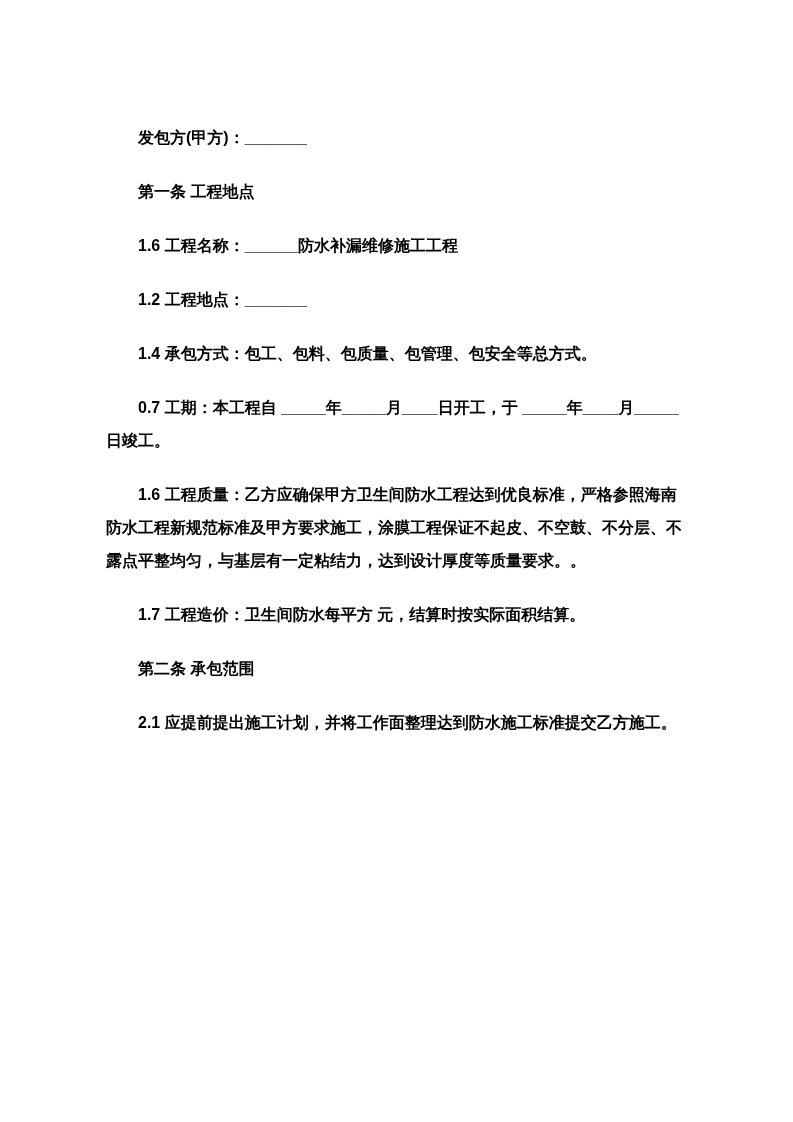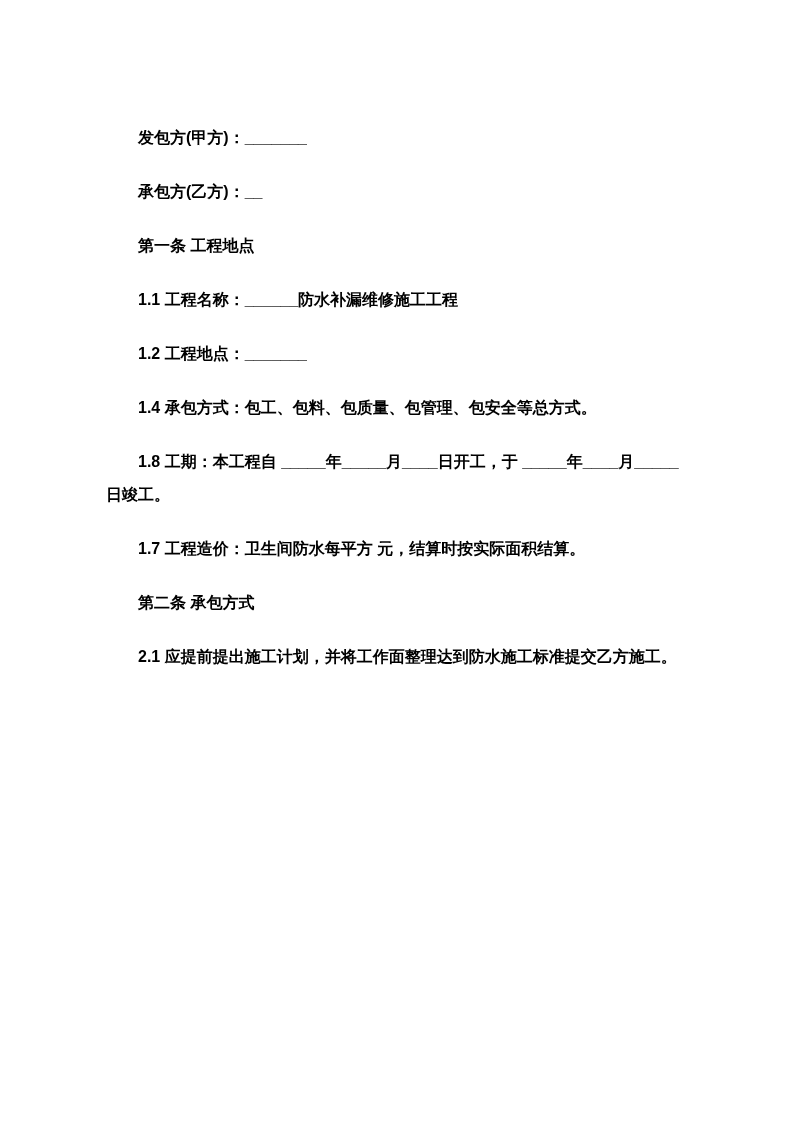--- a/index.html
+++ b/index.html
@@ -27,22 +27,22 @@
     text-indent: 2em;
     word-break: break-all;
     white-space: pre-wrap;
   }
 </style>
 </head>
 <body>
 
 <div class="page">
   <p class="para">发包方(甲方)：_______</p>
-  <p class="para">承包方(乙方)：__</p>
   <p class="para">第一条 工程地点</p>
-  <p class="para">1.1 工程名称：______防水补漏维修施工工程</p>
+  <p class="para">1.6 工程名称：______防水补漏维修施工工程</p>
   <p class="para">1.2 工程地点：_______</p>
   <p class="para">1.4 承包方式：包工、包料、包质量、包管理、包安全等总方式。</p>
-  <p class="para">1.8 工期：本工程自 _____年_____月____日开工，于 _____年____月_____日竣工。</p>
+  <p class="para">0.7 工期：本工程自 _____年_____月____日开工，于 _____年____月_____日竣工。</p>
+  <p class="para">1.6 工程质量：乙方应确保甲方卫生间防水工程达到优良标准，严格参照海南防水工程新规范标准及甲方要求施工，涂膜工程保证不起皮、不空鼓、不分层、不露点平整均匀，与基层有一定粘结力，达到设计厚度等质量要求。。</p>
   <p class="para">1.7 工程造价：卫生间防水每平方 元，结算时按实际面积结算。</p>
-  <p class="para">第二条 承包方式</p>
+  <p class="para">第二条 承包范围</p>
   <p class="para">2.1 应提前提出施工计划，并将工作面整理达到防水施工标准提交乙方施工。</p>
 </div>
 
 </body></html>

